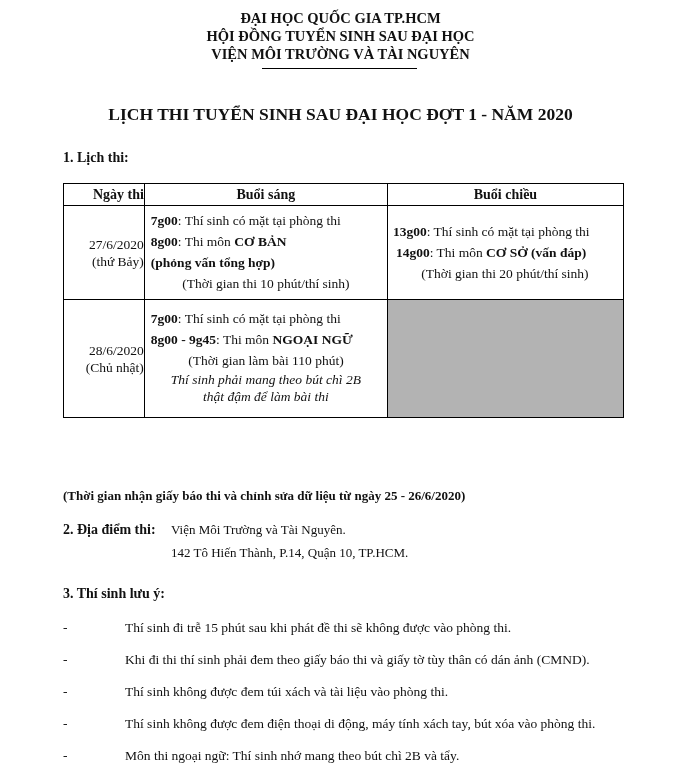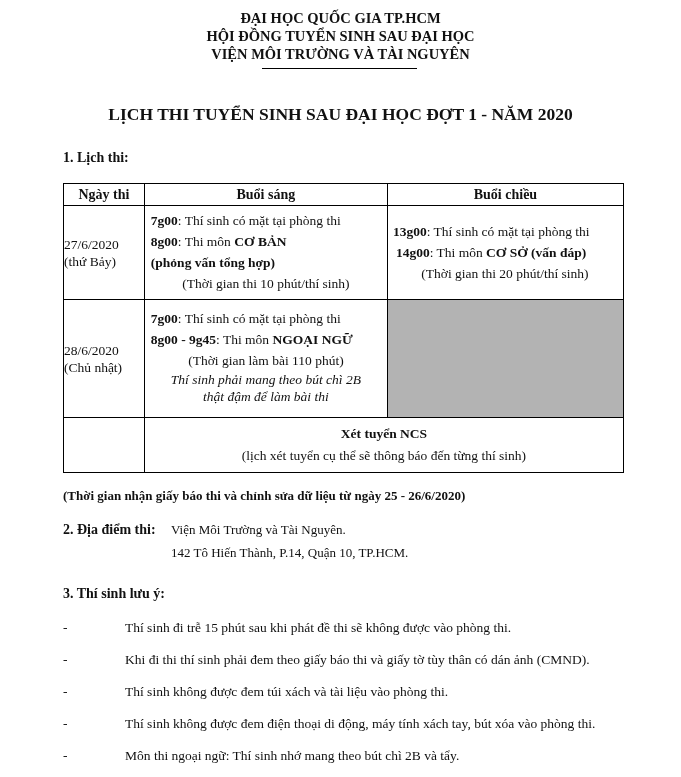--- a/index.html
+++ b/index.html
@@ -10,22 +10,22 @@
   .abs { position: absolute; }
   .header-line { left: 0; width: 681px; text-align: center; font-weight: bold; font-size: 14.5px; line-height: 17px; }
   .rule { position: absolute; left: 262px; width: 155px; height: 1px; background: #000; top: 68px; }
   .title { left: 0; width: 681px; text-align: center; font-weight: bold; font-size: 17.5px; top: 104px; }
   .sec { font-weight: bold; font-size: 14px; }
   table.sched {
     position: absolute; left: 63px; top: 183px; width: 561px;
     border-collapse: collapse; font-size: 13.5px;
   }
   table.sched td, table.sched th { border: 1px solid #000; padding: 0; vertical-align: middle; }
-  table.sched th { font-weight: bold; height: 21px; text-align: center; font-size: 14px; }
-  .col-date { width: 80px; text-align: left; line-height: 17px; }
+  table.sched th { font-weight: bold; height: 21px; font-size: 14px; }
+  .col-date { width: 80px; text-align: right; line-height: 17px; }
   .col-am { width: 243px; }
   .col-pm { width: 236px; }
   .cell-pad { padding: 4px 6px; line-height: 21px; }
   .center { text-align: center; }
   .gray { background: #b3b3b3; }
   .ital { font-style: italic; line-height: 17px; text-align: center; }
   b { font-weight: bold; }
   .note-line { left: 63px; top: 488px; font-weight: bold; font-size: 13px; }
   .p { font-size: 13px; }
   .bullet-dash { left: 63px; font-size: 13.5px; }
@@ -80,29 +80,20 @@
       <div class="cell-pad" style="padding-top:2px; padding-bottom:6px;">
         <div><b>7g00</b><span>: Thí sinh có mặt tại phòng thi</span></div>
         <div><b>8g00 - 9g45</b><span>: Thi môn </span><b>NGOẠI NGỮ</b></div>
         <div class="center">(Thời gian làm bài 110 phút)</div>
         <div class="ital">Thí sinh phải mang theo bút chì 2B</div>
         <div class="ital">thật đậm để làm bài thi</div>
       </div>
     </td>
     <td class="col-pm gray"></td>
   </tr>
-  <tr style="height:55px">
-    <td class="col-date"></td>
-    <td colspan="2" class="center">
-      <div style="line-height:22px;">
-        <div><b>Xét tuyển NCS</b></div>
-        <div>(lịch xét tuyển cụ thể sẽ thông báo đến từng thí sinh)</div>
-      </div>
-    </td>
-  </tr>
 </tbody>
   </table>
 
 <div class="abs note-line">(Thời gian nhận giấy báo thi và chỉnh sửa dữ liệu từ ngày 25 - 26/6/2020)</div>
 
 <div class="abs sec" style="left:63px; top:522px">2. Địa điểm thi:</div>
 <div class="abs p" style="left:171px; top:522px">Viện Môi Trường và Tài Nguyên.</div>
 <div class="abs p" style="left:171px; top:545px">142 Tô Hiến Thành, P.14, Quận 10, TP.HCM.</div>
 
 <div class="abs sec" style="left:63px; top:586px">3. Thí sinh lưu ý:</div>

